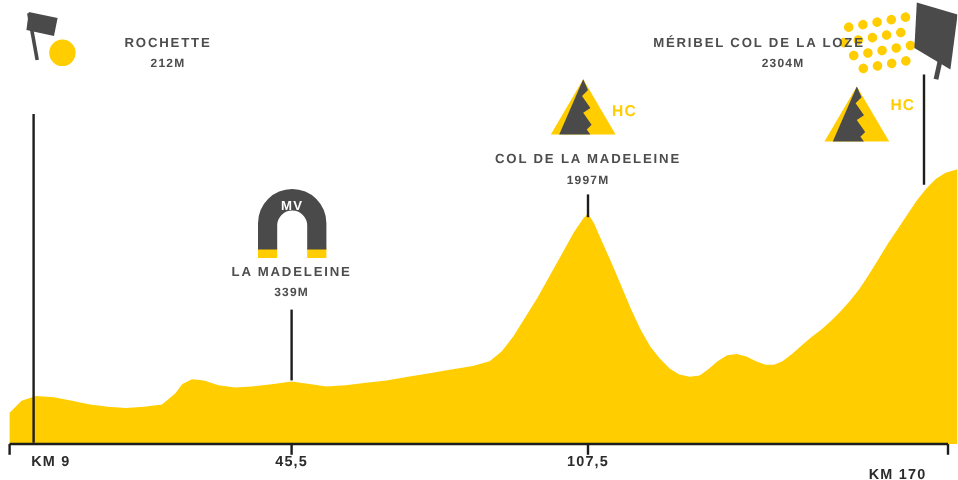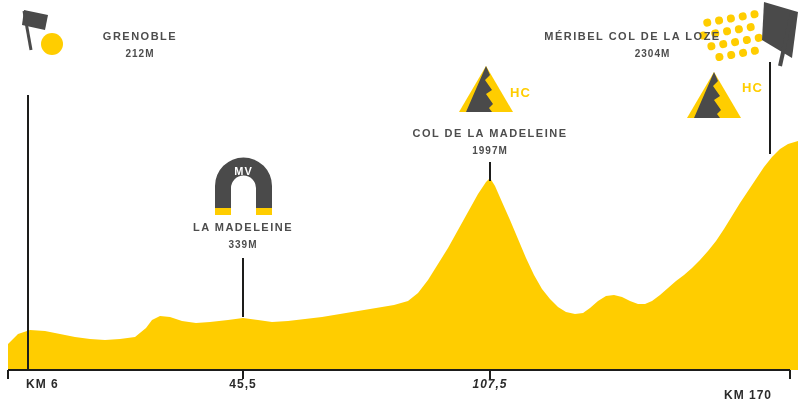--- a/index.html
+++ b/index.html
@@ -87,32 +87,32 @@
         <circle cx="728" cy="54" r="4"></circle>
         <circle cx="740" cy="54" r="4"></circle>
         <circle cx="752" cy="54" r="4"></circle>
     </g>
     <g>
       <path d="M764,2 L798,12 L792,58 L762,40 Z" fill="#4A4A4A"></path>
       <line x1="792" y1="12" x2="780" y2="66" stroke="#4A4A4A" stroke-width="4"></line>
     </g>
   </svg>
 
-  <div class="lbl" style="left:80px;top:30px;width:120px;">GRENOBLE</div>
+  <div class="lbl" style="left:80px;top:30px;width:120px;">ROCHETTE</div>
   <div class="lbl elev" style="left:80px;top:47px;width:120px;">212M</div>
 
   <div class="lbl" style="left:515px;top:30px;width:235px;">MÉRIBEL COL DE LA LOZE</div>
   <div class="lbl elev" style="left:585px;top:47px;width:135px;">2304M</div>
 
   <div class="lbl" style="left:385px;top:127px;width:210px;">COL DE LA MADELEINE</div>
   <div class="lbl elev" style="left:385px;top:144px;width:210px;">1997M</div>
 
   <div class="lbl" style="left:168px;top:221px;width:150px;">LA MADELEINE</div>
   <div class="lbl elev" style="left:168px;top:238px;width:150px;">339M</div>
 
   <div class="hc" style="left:510px;top:85px;">HC</div>
   <div class="hc" style="left:742px;top:80px;">HC</div>
 
-  <div class="axis-lbl ta-l" style="left:26px;top:377px;width:70px;">KM 6</div>
+  <div class="axis-lbl ta-l" style="left:26px;top:377px;width:70px;">KM 9</div>
   <div class="axis-lbl" style="left:208px;top:377px;width:70px;text-align:center;">45,5</div>
-  <div class="axis-lbl" style="left:455px;top:377px;width:70px;text-align:center;font-style:italic;">107,5</div>
+  <div class="axis-lbl" style="left:455px;top:377px;width:70px;text-align:center;">107,5</div>
   <div class="axis-lbl ta-r" style="left:697px;top:377px;width:75px;">KM 170</div>
 </div>
 
 </body></html>

